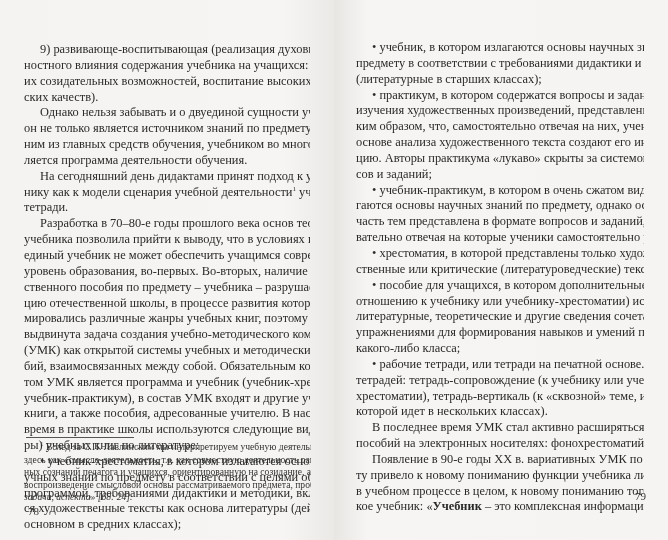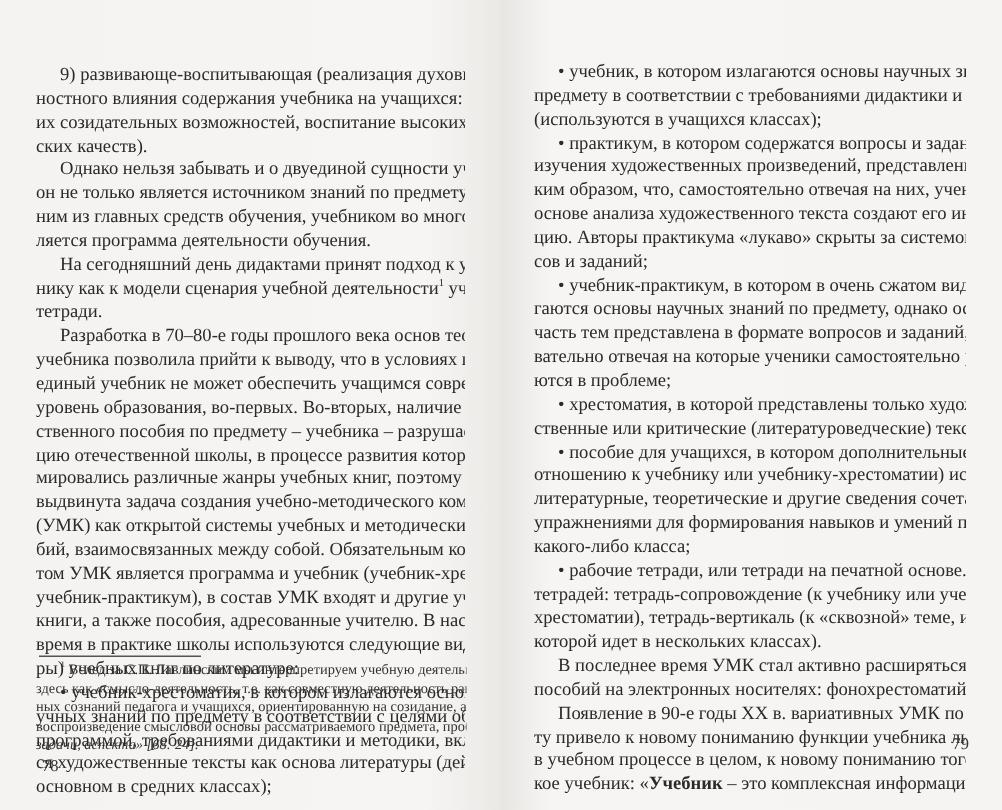--- a/index.html
+++ b/index.html
@@ -91,32 +91,31 @@
       <span class="line last">задачи, аспекта» [68: 24].</span>
     </div>
 
     <div class="page-num">78</div>
   </div>
 
   <div class="page right">
     <div class="text-block">
       <span class="line indent">• учебник, в котором излагаются основы научных знаний по</span>
       <span class="line">предмету в соответствии с требованиями дидактики и методики</span>
-      <span class="line last">(используются в учащихся классах);</span>
+      <span class="line last">(литературные в старших классах);</span>
       <span class="line indent">• практикум, в котором содержатся вопросы и задания для</span>
       <span class="line">изучения художественных произведений, представленные та-</span>
       <span class="line">ким образом, что, самостоятельно отвечая на них, ученики на</span>
       <span class="line">основе анализа художественного текста создают его интерпрета-</span>
       <span class="line">цию. Авторы практикума «лукаво» скрыты за системой вопро-</span>
       <span class="line last">сов и заданий;</span>
       <span class="line indent">• учебник-практикум, в котором в очень сжатом виде изла-</span>
       <span class="line">гаются основы научных знаний по предмету, однако основная</span>
       <span class="line">часть тем представлена в формате вопросов и заданий, последо-</span>
       <span class="line">вательно отвечая на которые ученики самостоятельно разбира-</span>
-      <span class="line last">ются в проблеме;</span>
       <span class="line indent">• хрестоматия, в которой представлены только художе-</span>
       <span class="line last">ственные или критические (литературоведческие) тексты;</span>
       <span class="line indent">• пособие для учащихся, в котором дополнительные (по</span>
       <span class="line">отношению к учебнику или учебнику-хрестоматии) историко-</span>
       <span class="line">литературные, теоретические и другие сведения сочетаются с</span>
       <span class="line">упражнениями для формирования навыков и умений по курсу</span>
       <span class="line last">какого-либо класса;</span>
       <span class="line indent">• рабочие тетради, или тетради на печатной основе. Типы</span>
       <span class="line">тетрадей: тетрадь-сопровождение (к учебнику или учебнику-</span>
       <span class="line">хрестоматии), тетрадь-вертикаль (к «сквозной» теме, изучение</span>

